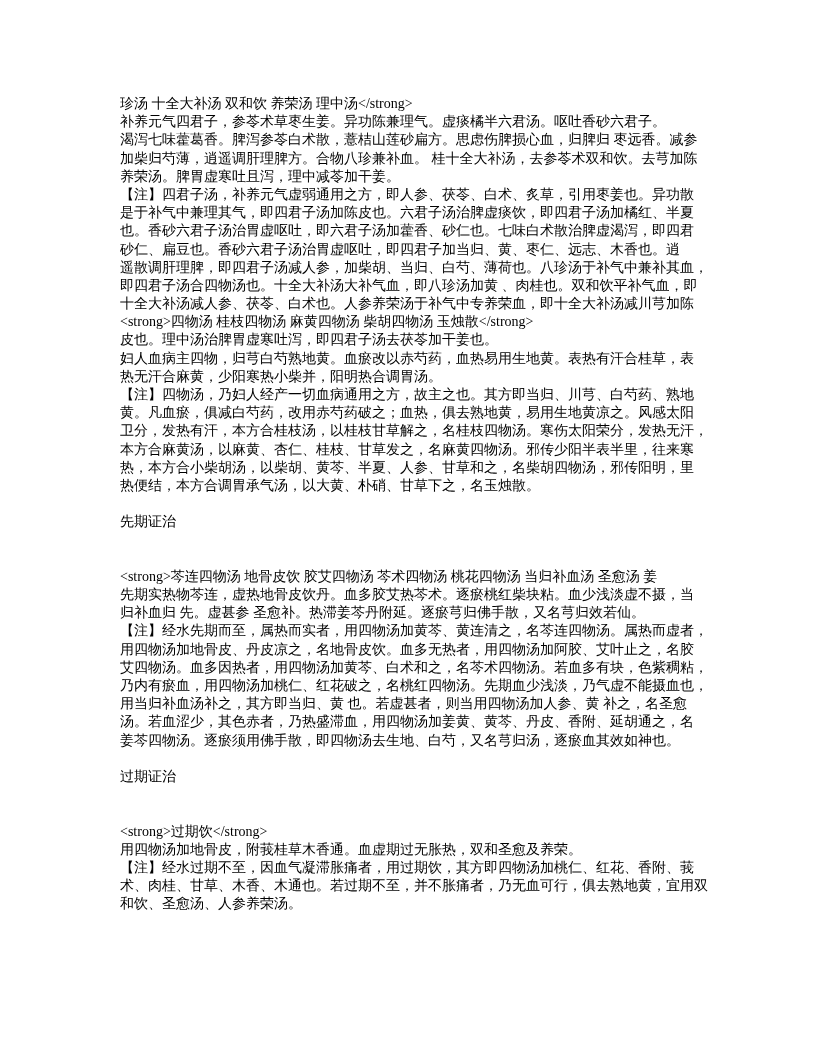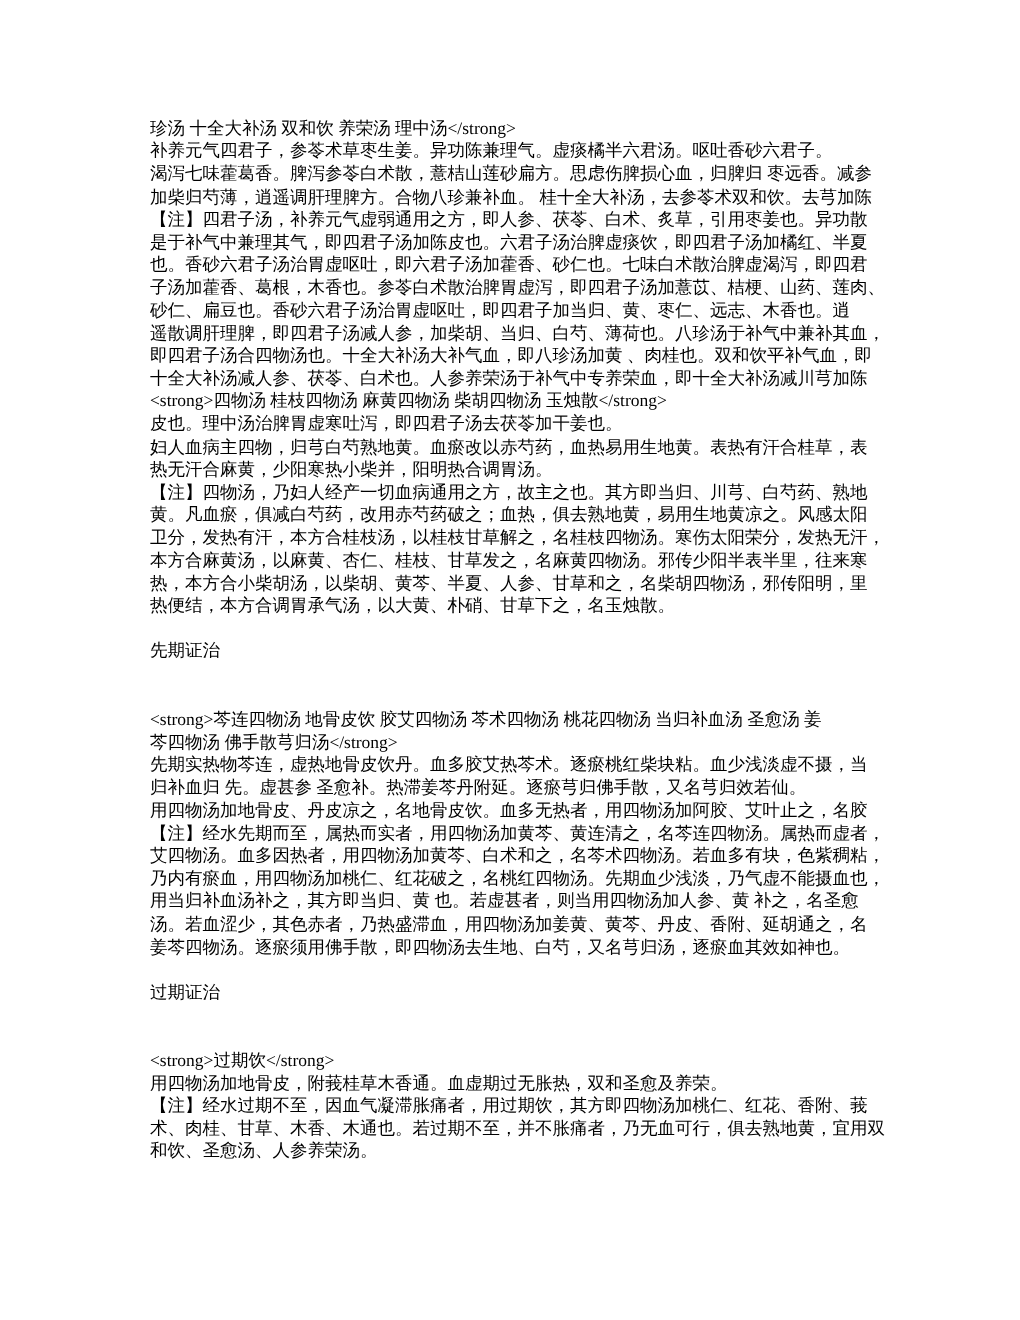--- a/index.html
+++ b/index.html
@@ -31,48 +31,47 @@
 </style>
 </head>
 <body>
 
 <div class="page">
   <div class="doc">
     <div class="line">珍汤 十全大补汤 双和饮 养荣汤 理中汤&lt;/strong&gt;</div>
     <div class="line">补养元气四君子，参苓术草枣生姜。异功陈兼理气。虚痰橘半六君汤。呕吐香砂六君子。</div>
     <div class="line">渴泻七味藿葛香。脾泻参苓白术散，薏桔山莲砂扁方。思虑伤脾损心血，归脾归 枣远香。减参</div>
     <div class="line">加柴归芍薄，逍遥调肝理脾方。合物八珍兼补血。 桂十全大补汤，去参苓术双和饮。去芎加陈</div>
+    <div class="line">养荣汤。脾胃虚寒吐且泻，理中减苓加干姜。</div>
     <div class="line">【注】四君子汤，补养元气虚弱通用之方，即人参、茯苓、白术、炙草，引用枣姜也。异功散</div>
     <div class="line">是于补气中兼理其气，即四君子汤加陈皮也。六君子汤治脾虚痰饮，即四君子汤加橘红、半夏</div>
     <div class="line">也。香砂六君子汤治胃虚呕吐，即六君子汤加藿香、砂仁也。七味白术散治脾虚渴泻，即四君</div>
-    <div class="line">子汤加藿香、葛根，木香也。参苓白术散治脾胃虚泻，即四君子汤加薏苡、桔梗、山药、莲肉、</div>
     <div class="line">砂仁、扁豆也。香砂六君子汤治胃虚呕吐，即四君子加当归、黄、枣仁、远志、木香也。逍</div>
     <div class="line">遥散调肝理脾，即四君子汤减人参，加柴胡、当归、白芍、薄荷也。八珍汤于补气中兼补其血，</div>
     <div class="line">即四君子汤合四物汤也。十全大补汤大补气血，即八珍汤加黄 、肉桂也。双和饮平补气血，即</div>
     <div class="line">十全大补汤减人参、茯苓、白术也。人参养荣汤于补气中专养荣血，即十全大补汤减川芎加陈</div>
     <div class="line">&lt;strong&gt;四物汤 桂枝四物汤 麻黄四物汤 柴胡四物汤 玉烛散&lt;/strong&gt;</div>
     <div class="line">皮也。理中汤治脾胃虚寒吐泻，即四君子汤去茯苓加干姜也。</div>
     <div class="line">妇人血病主四物，归芎白芍熟地黄。血瘀改以赤芍药，血热易用生地黄。表热有汗合桂草，表</div>
     <div class="line">热无汗合麻黄，少阳寒热小柴并，阳明热合调胃汤。</div>
     <div class="line">【注】四物汤，乃妇人经产一切血病通用之方，故主之也。其方即当归、川芎、白芍药、熟地</div>
     <div class="line">黄。凡血瘀，俱减白芍药，改用赤芍药破之；血热，俱去熟地黄，易用生地黄凉之。风感太阳</div>
     <div class="line">卫分，发热有汗，本方合桂枝汤，以桂枝甘草解之，名桂枝四物汤。寒伤太阳荣分，发热无汗，</div>
     <div class="line">本方合麻黄汤，以麻黄、杏仁、桂枝、甘草发之，名麻黄四物汤。邪传少阳半表半里，往来寒</div>
     <div class="line">热，本方合小柴胡汤，以柴胡、黄芩、半夏、人参、甘草和之，名柴胡四物汤，邪传阳明，里</div>
     <div class="line">热便结，本方合调胃承气汤，以大黄、朴硝、甘草下之，名玉烛散。</div>
     <div class="line"></div>
     <div class="line">先期证治</div>
     <div class="line"></div>
     <div class="line"></div>
     <div class="line">&lt;strong&gt;芩连四物汤 地骨皮饮 胶艾四物汤 芩术四物汤 桃花四物汤 当归补血汤 圣愈汤 姜</div>
-    <div class="line">芩四物汤 佛手散芎归汤&lt;/strong&gt;</div>
     <div class="line">先期实热物芩连，虚热地骨皮饮丹。血多胶艾热芩术。逐瘀桃红柴块粘。血少浅淡虚不摄，当</div>
     <div class="line">归补血归 先。虚甚参 圣愈补。热滞姜芩丹附延。逐瘀芎归佛手散，又名芎归效若仙。</div>
+    <div class="line">【注】经水先期而至，属热而实者，用四物汤加黄芩、黄连清之，名芩连四物汤。属热而虚者，</div>
     <div class="line">用四物汤加地骨皮、丹皮凉之，名地骨皮饮。血多无热者，用四物汤加阿胶、艾叶止之，名胶</div>
-    <div class="line">【注】经水先期而至，属热而实者，用四物汤加黄芩、黄连清之，名芩连四物汤。属热而虚者，</div>
     <div class="line">艾四物汤。血多因热者，用四物汤加黄芩、白术和之，名芩术四物汤。若血多有块，色紫稠粘，</div>
     <div class="line">乃内有瘀血，用四物汤加桃仁、红花破之，名桃红四物汤。先期血少浅淡，乃气虚不能摄血也，</div>
     <div class="line">用当归补血汤补之，其方即当归、黄 也。若虚甚者，则当用四物汤加人参、黄 补之，名圣愈</div>
     <div class="line">汤。若血涩少，其色赤者，乃热盛滞血，用四物汤加姜黄、黄芩、丹皮、香附、延胡通之，名</div>
     <div class="line">姜芩四物汤。逐瘀须用佛手散，即四物汤去生地、白芍，又名芎归汤，逐瘀血其效如神也。</div>
     <div class="line"></div>
     <div class="line">过期证治</div>
     <div class="line"></div>
     <div class="line"></div>
     <div class="line">&lt;strong&gt;过期饮&lt;/strong&gt;</div>

